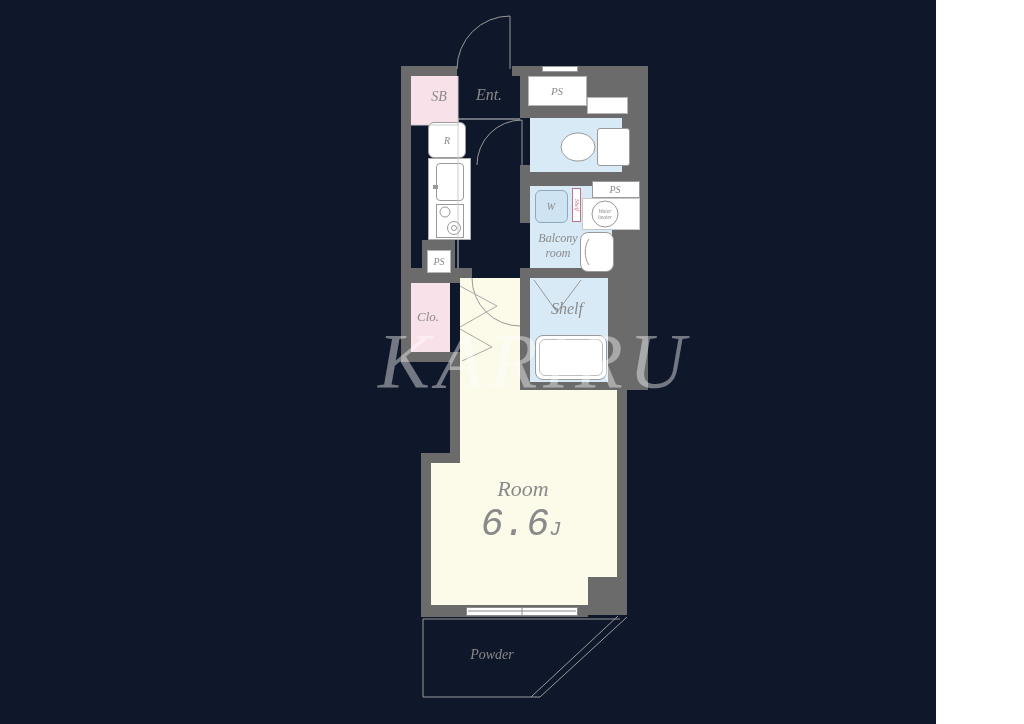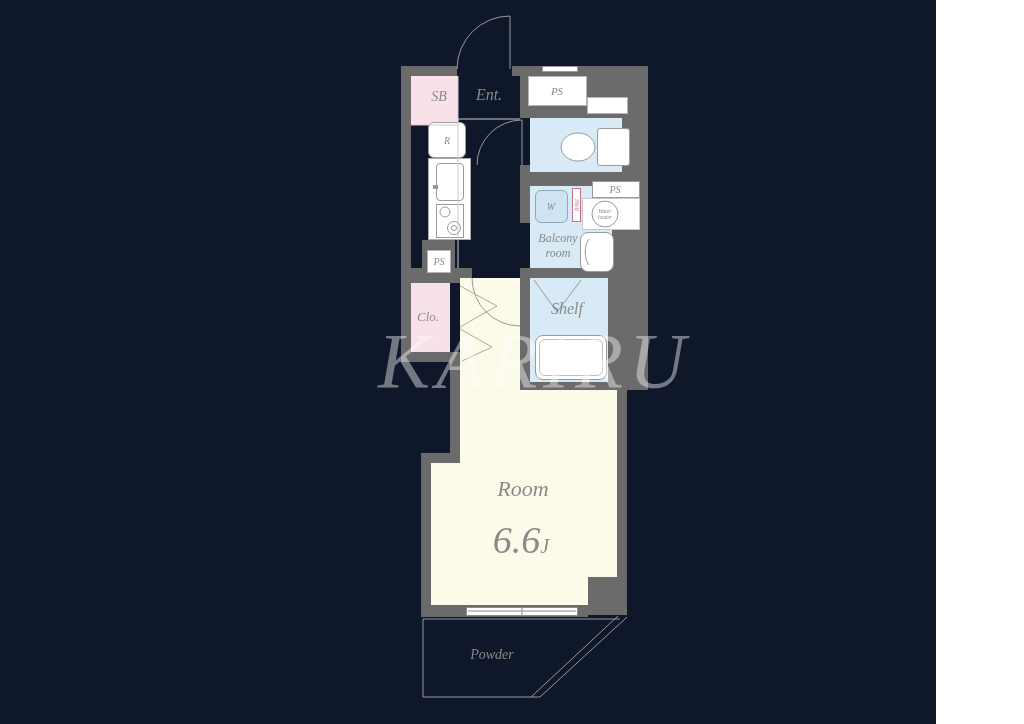--- a/index.html
+++ b/index.html
@@ -116,19 +116,19 @@
     <span>Water</span><br>
     <span>heater</span>
   </div>
   <div class="label" style="left:558px;top:246px;font-size:12px;line-height:15px;">
     <span>Balcony</span><br>
     <span>room</span>
   </div>
   <div class="label" style="left:428px;top:317px;font-size:13px;">Clo.</div>
   <div class="label" style="left:567px;top:309px;font-size:16px;">Shelf</div>
   <div class="label" style="left:523px;top:489px;font-size:22px;">Room</div>
-  <div class="label" style="left:521px;top:540px;font-size:38px;">
+  <div class="label" style="left:521px;top:524px;font-size:38px;font-family:Liberation Mono, monospace;">
     <span>6.6</span><span style="font-size:20px;">J</span>
   </div>
   <div class="label" style="left:492px;top:655px;font-size:14px;">Powder</div>
 
   <div id="watermark">KARIRU</div>
 </div>
 
 </body></html>

